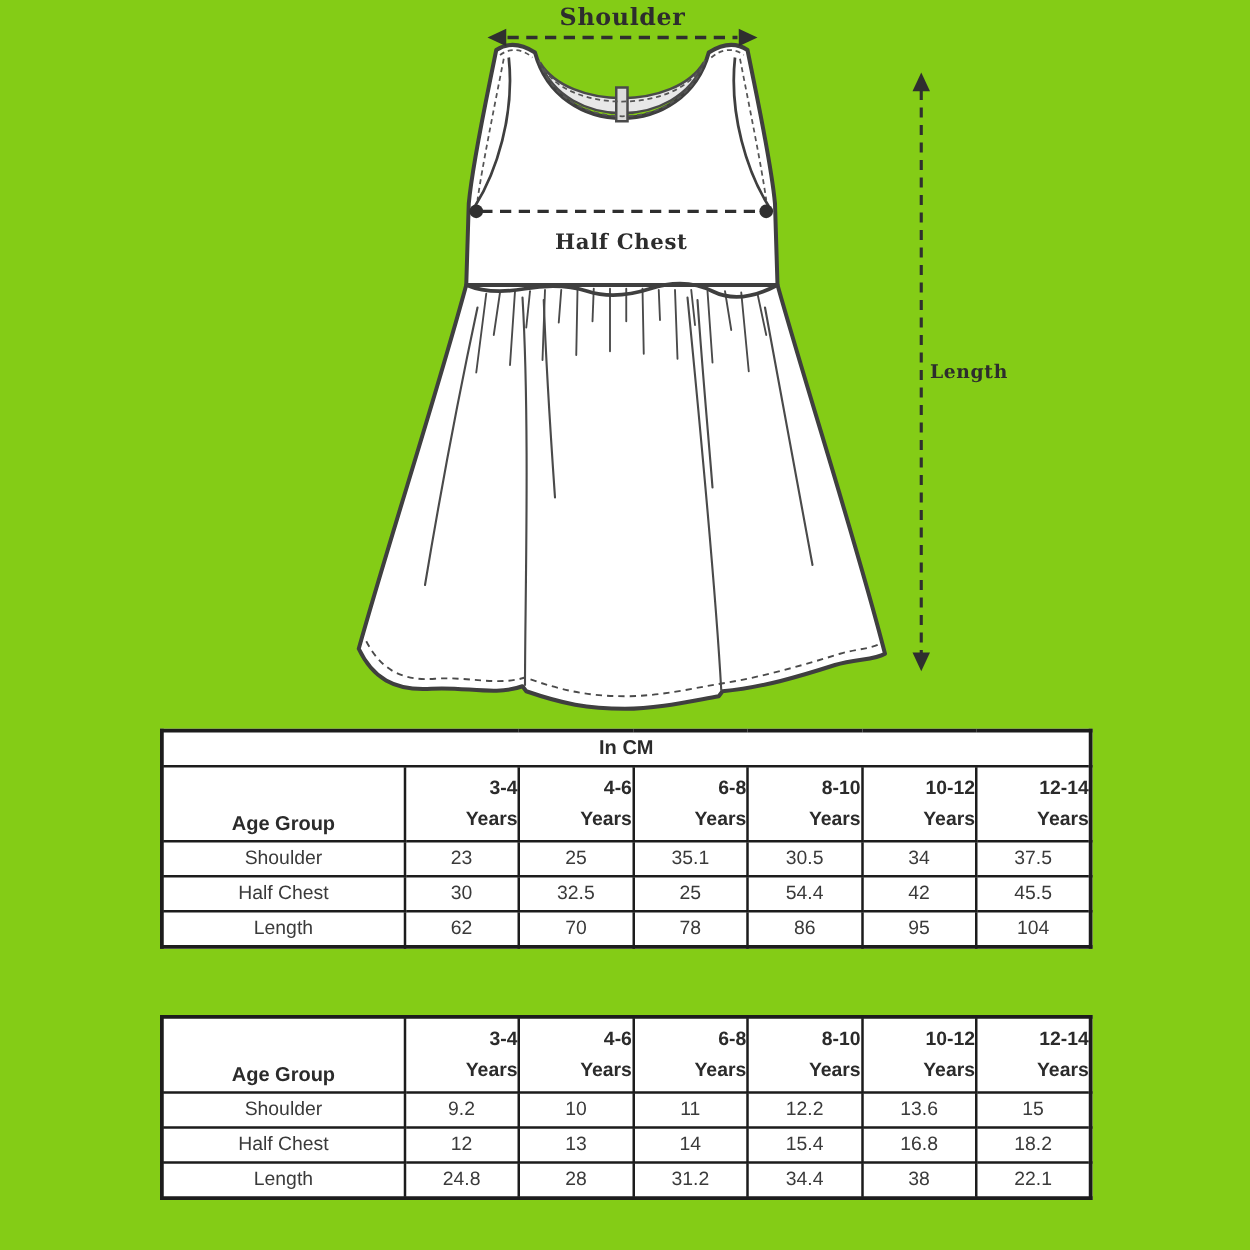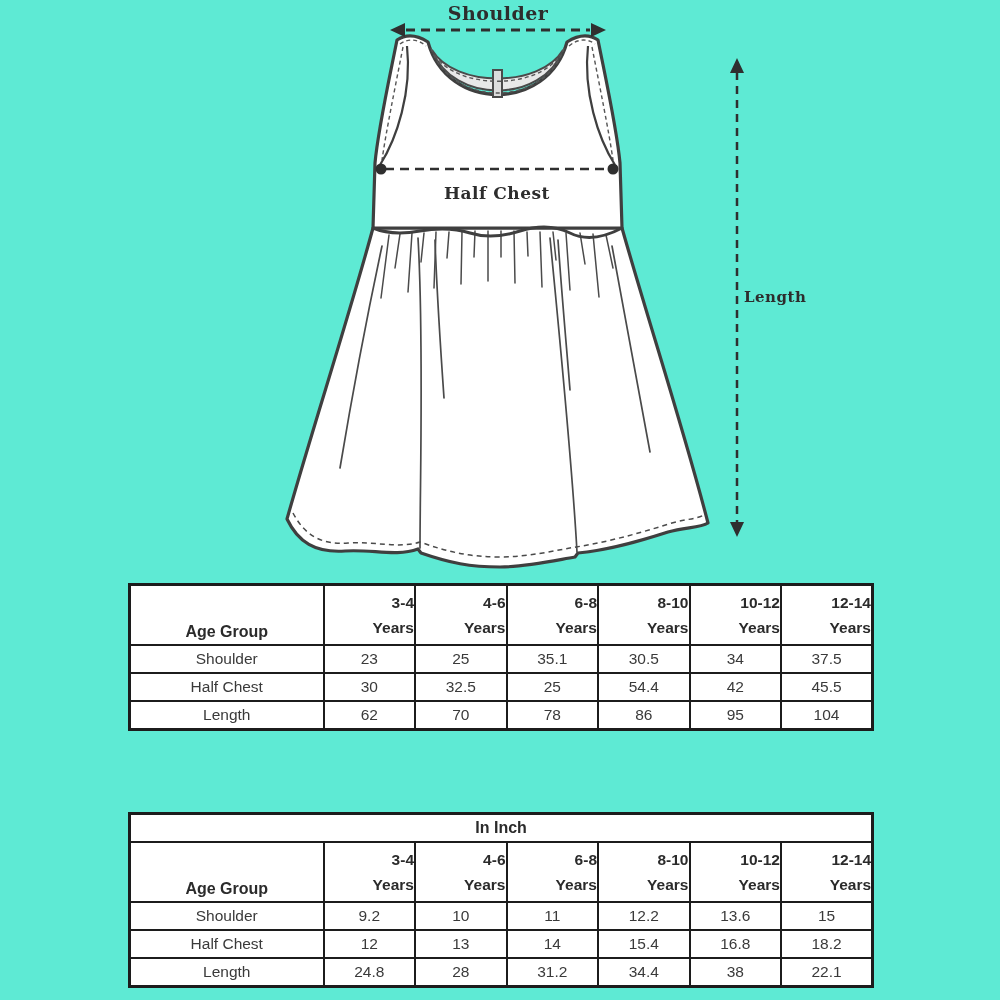--- a/index.html
+++ b/index.html
@@ -1,16 +1,16 @@
 <!DOCTYPE html>
 <html><head>
 <meta charset="utf-8">
 <style>
   html,body{margin:0;padding:0;background:#ffffff;}
-  .page{position:relative;width:1000px;height:1000px;background:#5eead4;overflow:hidden;
+  .page{position:relative;width:1000px;height:1000px;background:#84cc16;overflow:hidden;
         font-family:"Liberation Sans",sans-serif;}
   .diagram{position:absolute;left:0;top:0;width:1000px;height:578px;}
   .diagram svg{display:block;width:1000px;height:578px;}
 
   .sketch-label{font-family:"DejaVu Serif",serif;font-weight:bold;fill:#2d2d2d;}
 
   table.size-table{
     position:absolute;left:128px;width:743px;
     border-collapse:collapse;table-layout:fixed;
     border:3px solid #1c1c1c;
@@ -138,20 +138,23 @@
       <text class="sketch-label" x="744" y="302" font-size="15" text-anchor="start" letter-spacing="0.5">Length</text>
     </svg>
   </div>
 
   <table id="table-cm" class="size-table">
     <colgroup>
         <col style="width:194px">
         <col span="6" style="width:91.5px">
       </colgroup>
     <tbody>
+    <tr class="title-row">
+      <th colspan="7">In CM</th>
+    </tr>
     <tr class="head-row">
       <th class="corner">Age Group</th>
       <th>
             <span class="rng">3-4</span>
             <span class="unit">Years</span>
           </th>
       <th>
             <span class="rng">4-6</span>
             <span class="unit">Years</span>
           </th>
@@ -201,23 +204,20 @@
     </tr>
     </tbody>
   </table>
 
   <table id="table-inch" class="size-table">
     <colgroup>
         <col style="width:194px">
         <col span="6" style="width:91.5px">
       </colgroup>
     <tbody>
-    <tr class="title-row">
-      <th colspan="7">In Inch</th>
-    </tr>
     <tr class="head-row">
       <th class="corner">Age Group</th>
       <th>
             <span class="rng">3-4</span>
             <span class="unit">Years</span>
           </th>
       <th>
             <span class="rng">4-6</span>
             <span class="unit">Years</span>
           </th>

